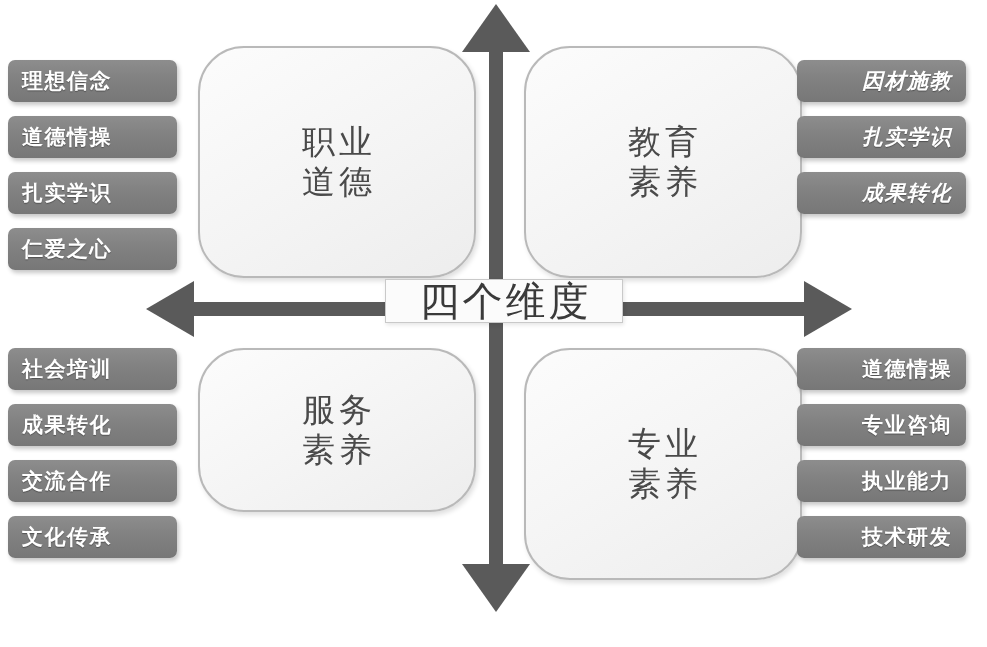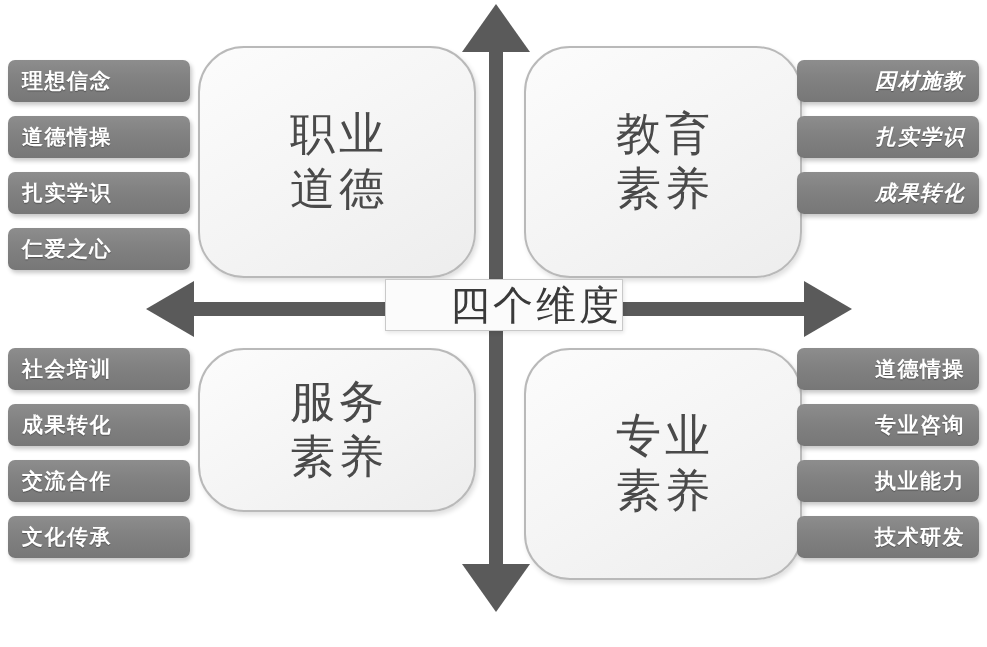--- a/index.html
+++ b/index.html
@@ -39,46 +39,46 @@
     background: linear-gradient(150deg, #fcfcfc 0%, #f4f4f4 55%, #ededed 100%);
     box-shadow: 2px 3px 5px rgba(0,0,0,0.13);
     display: flex;
     flex-direction: column;
     align-items: center;
     justify-content: center;
     box-sizing: border-box;
   }
   .quad .qline {
     font-family: "DejaVu Sans", "Liberation Sans", sans-serif;
-    font-size: 45px;
+    font-size: 33px;
     line-height: 1.22;
     color: #4a4a4a;
     letter-spacing: 4px;
     text-indent: 4px;
     white-space: nowrap;
   }
 
   #quad-tl { left: 198px; top: 46px;  width: 278px; height: 232px; }
   #quad-tr { left: 524px; top: 46px;  width: 278px; height: 232px; }
   #quad-bl { left: 198px; top: 348px; width: 278px; height: 164px; }
   #quad-br { left: 524px; top: 348px; width: 278px; height: 232px; }
 
   
   #center-label {
     position: absolute;
     left: 385px;
     top: 279px;
     width: 238px;
-    height: 52px;
+    height: 44px;
     background: #fbfbfb;
     border: 1.5px solid #c9c9c9;
     box-shadow: 1px 2px 4px rgba(0,0,0,0.10);
     display: flex;
     align-items: center;
-    justify-content: flex-end;
+    justify-content: center;
     box-sizing: border-box;
     z-index: 5;
   }
   #center-label .ctext {
     font-family: "DejaVu Serif", "Liberation Serif", serif;
     font-size: 40px;
     color: #3a3a3a;
     letter-spacing: 3px;
     text-indent: 3px;
     white-space: nowrap;
@@ -90,21 +90,21 @@
     display: flex;
     flex-direction: column;
     gap: 14px;
   }
   #tags-tl { left: 8px;  top: 60px; }
   #tags-bl { left: 8px;  top: 348px; }
   #tags-tr { left: 797px; top: 60px; font-style: italic; }
   #tags-br { left: 797px; top: 348px; }
 
   .tag {
-    width: 182px;
+    width: 169px;
     height: 42px;
     background: linear-gradient(180deg, #8d8d8d 0%, #818181 45%, #777777 100%);
     border-radius: 7px;
     box-shadow: 2px 3px 4px rgba(0,0,0,0.22);
     display: flex;
     align-items: center;
     box-sizing: border-box;
     color: #ffffff;
     font-family: "DejaVu Sans", "Liberation Sans", sans-serif;
     font-size: 21px;

